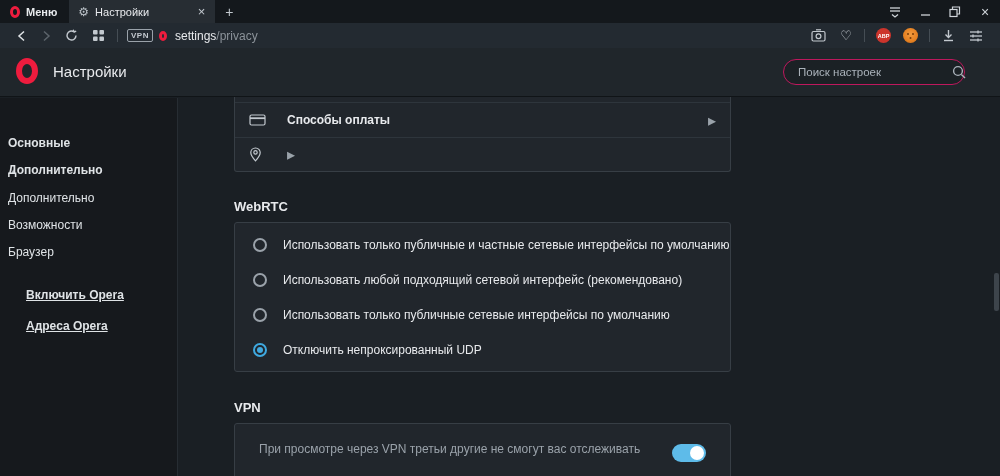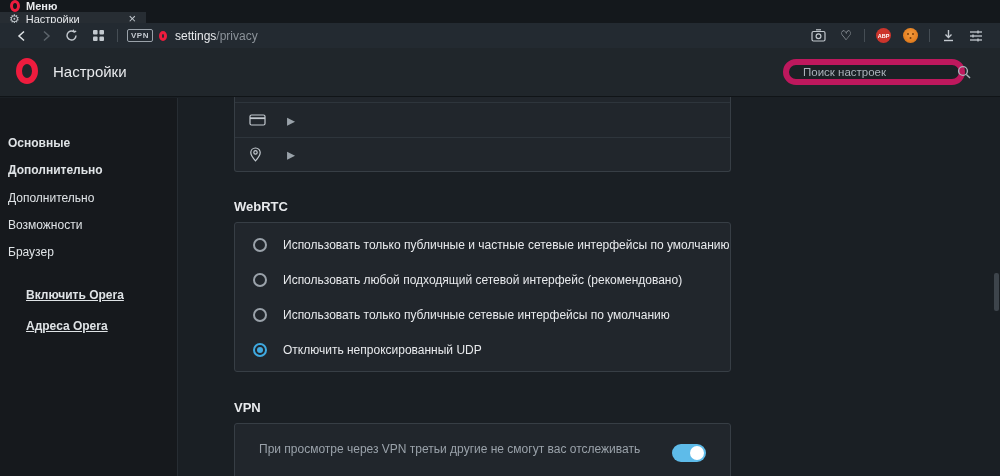--- a/index.html
+++ b/index.html
@@ -2,21 +2,21 @@
 <html><head>
 <meta charset="utf-8">
 <style>
   * { margin:0; padding:0; box-sizing:border-box; }
   html,body { width:1000px; height:476px; overflow:hidden; background:#14181c;
               font-family:"Liberation Sans", sans-serif; }
   .win { position:relative; width:1000px; height:476px; background:#1a1f24; }
 
   
   .tabbar { position:absolute; top:0; left:0; width:1000px; height:23px;
-            background:#14181c; display:flex; align-items:stretch;flex-direction:column; }
+            background:#14181c; display:flex; align-items:stretch; }
   .menu-btn { display:flex; align-items:center; gap:6px; padding:0 12px 0 10px; cursor:default; }
   .o-ring { width:10px; height:12px; border:3px solid #ee1c3e; border-radius:50%; }
   .menu-label { color:#e8eaed; font-size:11px; font-weight:bold; }
   .tab { width:146px; background:#272d33; display:flex; align-items:center; padding:0 6px 0 9px; }
   .tab-gear { color:#b9c0c6; font-size:12px; line-height:1; margin-right:6px; }
   .tab-title { color:#e8eaed; font-size:11px; flex:1; white-space:nowrap; overflow:hidden; }
   .tab-close { color:#c3c9cf; font-size:13px; padding:0 4px; line-height:1; }
   .newtab { color:#c3c9cf; font-size:14px; display:flex; align-items:center; padding:0 10px; }
   .tabbar-right { margin-left:auto; display:flex; align-items:center; }
   .winctl { width:30px; height:23px; display:flex; align-items:center; justify-content:center; color:#cfd4d9; }
@@ -44,21 +44,21 @@
                      background:#7a3c08; border-radius:50%; box-shadow:5px 0 0 #7a3c08, 2.5px 4px 0 #7a3c08; }
   .heart-ic { font-size:13px; }
 
   
   .header { position:absolute; top:48px; left:0; width:1000px; height:49px;
             background:#20262b; border-bottom:1px solid #101417; }
   .header .o-logo { position:absolute; left:16px; top:10px; width:22px; height:26px;
                     border:6px solid #ee1c3e; border-radius:50%; }
   .header .title { position:absolute; left:53px; top:15px; color:#e8eaed; font-size:15px; }
   .search { position:absolute; right:35px; top:11px; width:182px; height:26px;
-            background:#1b2125; border:6px solid #be185d; border-radius:13px;
+            background:#1b2125; border:1px solid #be185d; border-radius:13px;
             display:flex; align-items:center; padding:0 10px 0 14px; }
   .search input { flex:1; background:transparent; border:none; outline:none;
                   color:#e8eaed; font-size:11.5px; font-family:"Liberation Sans",sans-serif; }
   .search input::placeholder { color:#aab2ba; }
 
   
   .content { position:absolute; top:98px; left:0; width:1000px; height:378px; background:#1a1f24; }
   .sidebar { position:absolute; left:0; top:0; width:178px; height:378px;
              background:#16191d; border-right:1px solid #272d33; }
   .side-item { position:absolute; left:8px; color:#dfe3e6; font-size:12px; white-space:nowrap; }
@@ -231,20 +231,21 @@
 
       <div class="card" style="border-top:none; border-radius:0 0 3px 3px;">
         <div class="stub-row"></div>
         <div class="row">
           <span class="ric">
             <svg width="17" height="12" viewBox="0 0 17 12" fill="none" stroke="#c3c9cf" stroke-width="1.2">
               <rect x="1" y="1" width="15" height="10" rx="1.5"></rect>
                 <line x1="1" y1="4.2" x2="16" y2="4.2" stroke-width="1.8"></line>
               </svg>
           </span>
+          <span class="rlabel">Способы оплаты</span>
           <span class="chev">▸</span>
         </div>
         <div class="row">
           <span class="ric">
             <svg width="13" height="15" viewBox="0 0 13 15" fill="none" stroke="#c3c9cf" stroke-width="1.2">
               <path d="M6.5 1 C3.7 1 1.8 3 1.8 5.6 c0 3.4 4.7 8.2 4.7 8.2 s4.7 -4.8 4.7 -8.2 C11.2 3 9.3 1 6.5 1 z"></path>
               <circle cx="6.5" cy="5.4" r="1.7"></circle>
               </svg>
           </span>
           <span class="chev">▸</span>

